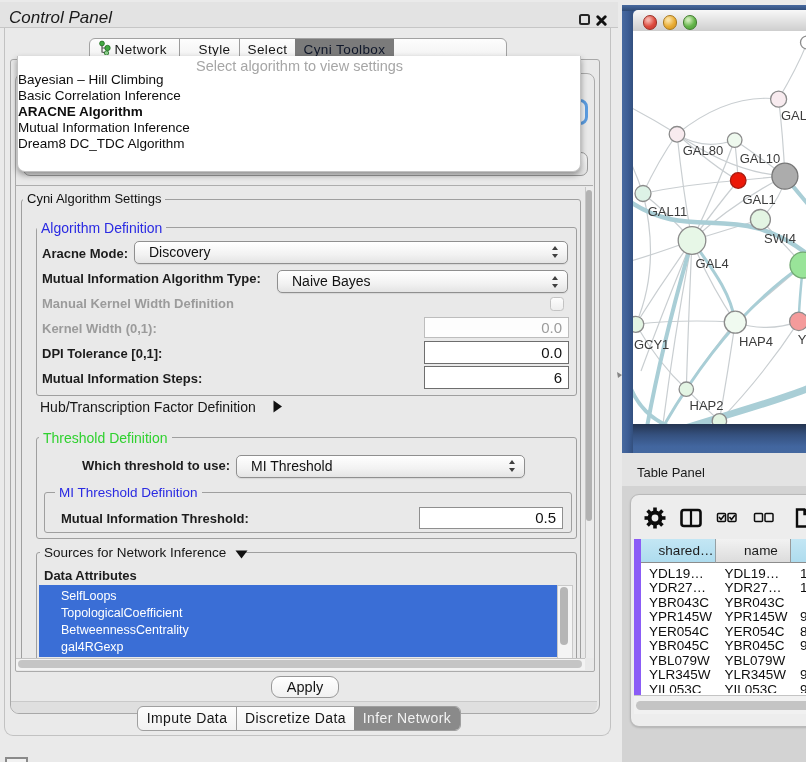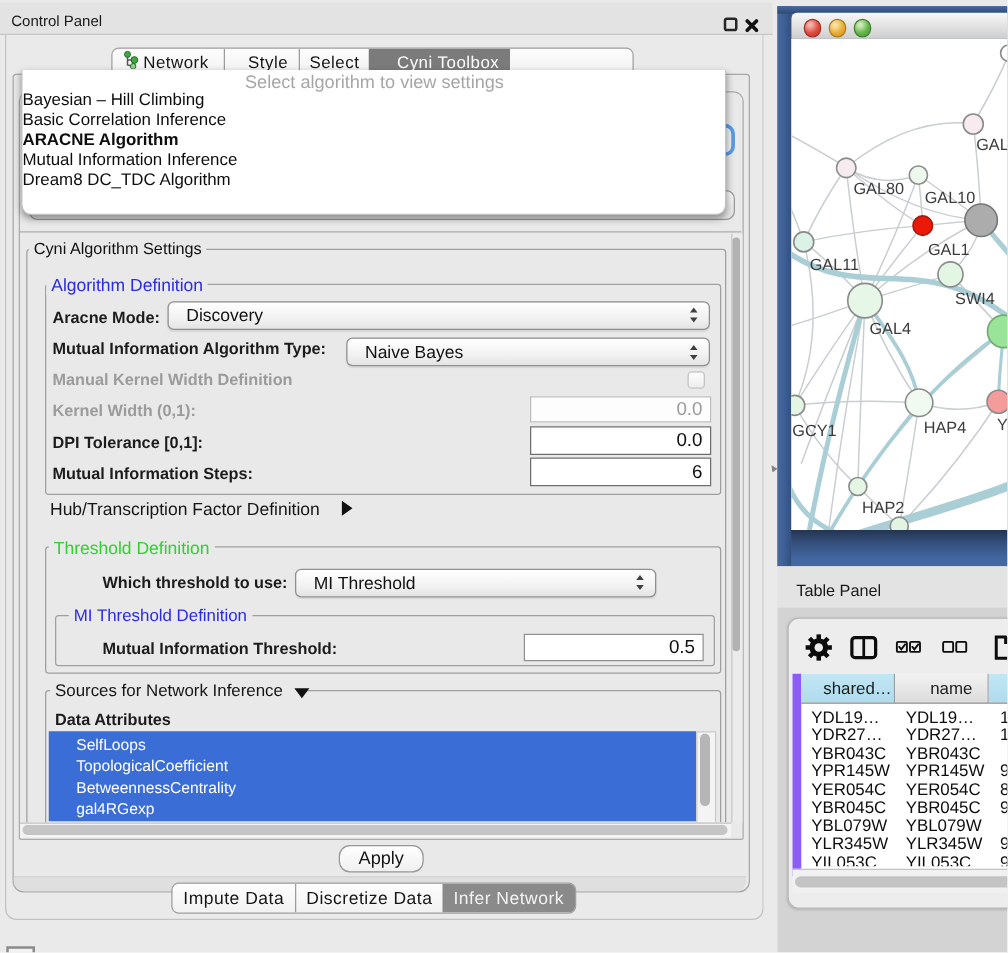--- a/index.html
+++ b/index.html
@@ -10,33 +10,33 @@
 .fs{position:absolute;border:1px solid #9f9f9f;border-radius:3px;}
 .fsl{position:absolute;background:#e9e9e9;padding:0 4px;white-space:nowrap;}
 .combo{position:absolute;border:1px solid #8f8f8f;border-radius:5px;background:linear-gradient(#ffffff, #f2f2f2 60%,#e4e4e4);box-shadow:0 1px 1px rgba(0,0,0,0.08);}
 .combo .ct{position:absolute;left:14px;top:0;font-size:14px;color:#111;line-height:21px;}
 .arrs{position:absolute;right:8px;top:50%;margin-top:-6px;width:7px;height:12px;}
 .tri-u{position:absolute;left:0;top:0;width:0;height:0;border-left:3px solid transparent;border-right:3px solid transparent;border-bottom:4px solid #3f3f3f;}
 .tri-d{position:absolute;left:0;bottom:0;width:0;height:0;border-left:3px solid transparent;border-right:3px solid transparent;border-top:4px solid #3f3f3f;}
 .tf{position:absolute;background:#fff;font-size:15px;text-align:right;padding-right:6px;color:#111;}
 .tab{float:left;height:100%;line-height:21px;text-align:center;font-size:13.5px;letter-spacing:0.4px;color:#161616;}
 .tabsep{border-left:1px solid #9c9c9c;}
-.seltab{background:#7b7b7b;color:#ffffff;padding-left:14px;}
+.seltab{background:#7b7b7b;color:#0f172a;}
 .item{height:16px;line-height:16px;font-size:13.5px;color:#0d0d0d;padding-left:1px;white-space:nowrap;}
 .li{height:17px;line-height:17px;font-size:12.5px;color:#fff;padding-left:22px;white-space:nowrap;}
 .row{position:absolute;width:100%;height:14.5px;line-height:14.5px;font-size:13.5px;color:#0e0e0e;}
 .c1{position:absolute;left:8px;}
 .c2{position:absolute;left:83.5px;}
 .c3{position:absolute;left:159px;}
 </style></head>
 <body>
 <div id="page">
 
 <div class="abs" style="left:0;top:2px;width:618px;height:25px;background:#e3e3e3;border-bottom:1px solid #c6c6c6;"></div>
-<div class="abs" style="left:9px;top:2px;width:200px;height:26px;line-height:31px;font-size:12px;color:#1a1a1a;">Control Panel</div>
+<div class="abs" style="left:9px;top:2px;width:200px;height:26px;line-height:31px;font-size:17px;color:#1a1a1a;font-style:italic;">Control Panel</div>
 <div class="abs" style="left:579px;top:14px;width:7px;height:7px;border:2px solid #262626;border-radius:2.5px;"></div>
 <svg class="abs" style="left:595.5px;top:15px;" width="11" height="11" viewBox="0 0 11 11">
       <path d="M1.8,1.8 L9.2,9.2 M9.2,1.8 L1.8,9.2" stroke="#111" stroke-width="2.9" stroke-linecap="round"></path>
     </svg>
 
 <div class="abs" style="left:3.5px;top:28px;width:605px;height:707px;border:1px solid #c2c2c2;border-top:none;border-radius:0 0 9px 9px;"></div>
 
 <div class="abs" style="left:10px;top:59px;width:588px;height:653px;background:#e9e9e9;border:1px solid #a8a8a8;border-radius:3px 3px 9px 9px;"></div>
 <div class="abs" style="left:11px;top:701px;width:586px;height:10.5px;background:#dfdfdf;border-top:1px solid #c9c9c9;border-radius:0 0 8px 8px;"></div>
 
@@ -117,21 +117,21 @@
  <div class="combo" style="left:220px;top:267.5px;width:287px;height:21px;">
         <span class="ct">MI Threshold</span>
         <span class="arrs">
           <span class="tri-u"></span>
           <span class="tri-d"></span>
         </span>
       </div>
 
  <div class="fs" style="left:28px;top:305px;width:526px;height:39px;"></div>
  <div class="fsl" style="left:39px;top:298px;font-size:13.5px;color:#2a2ae2;">MI Threshold Definition</div>
- <div class="lbl" style="left:45px;top:324px;margin-left:21px;">Mutual Information Threshold:</div>
+ <div class="lbl" style="left:45px;top:324px;">Mutual Information Threshold:</div>
  <div class="tf" style="left:403px;top:320px;width:136px;height:20px;line-height:20px;border:1px solid #8f8f8f;">0.5</div>
 
  <div class="fs" style="left:20px;top:365px;width:539px;height:150px;"></div>
  <div class="fsl" style="left:24px;top:358px;font-size:13.5px;color:#161616;">Sources for Network Inference &nbsp;</div>
  <svg class="abs" style="left:219px;top:362px;" width="13" height="11" viewBox="0 0 13 11">
         <path d="M0.5,1.5 L12.5,1.5 L6.5,9.5 Z" fill="#111"></path>
       </svg>
  <div class="lbl" style="left:28px;top:381px;">Data Attributes</div>
  <div class="abs" style="left:23px;top:398px;width:518px;height:72px;background:#3a6ed6;overflow:hidden;">
   <div style="margin-top:3px;">

